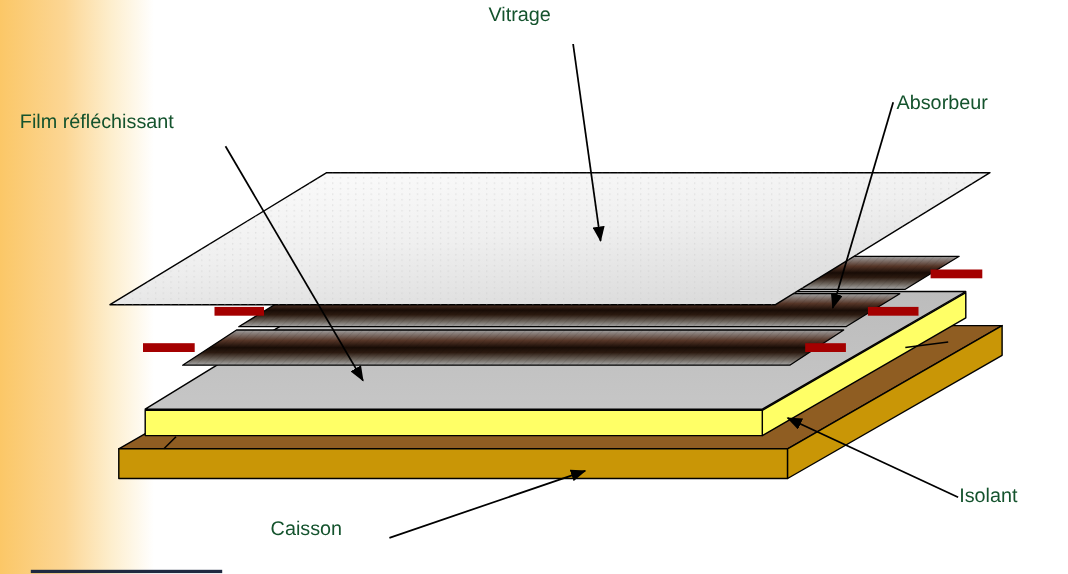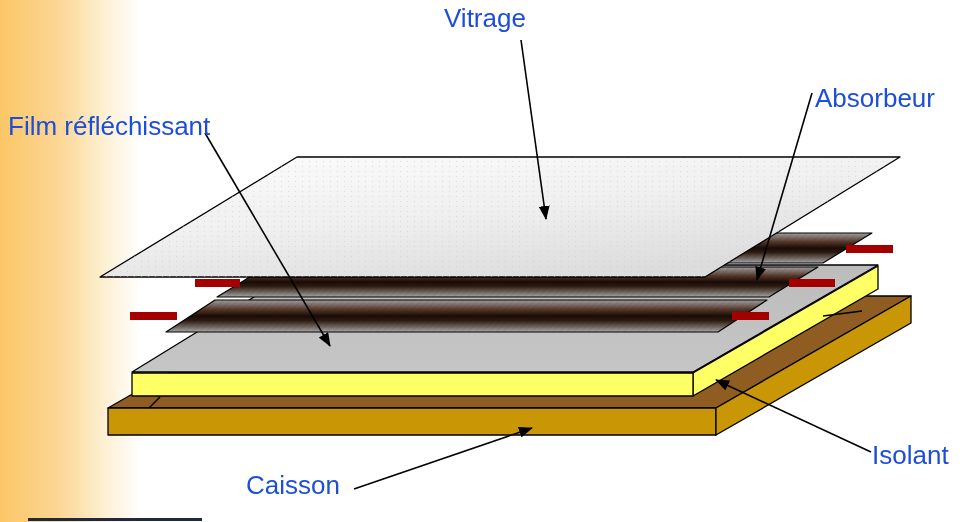--- a/index.html
+++ b/index.html
@@ -9,26 +9,26 @@
     font-family:"Liberation Sans", sans-serif;
   }
   .edge-gradient{
     position:absolute;left:0;top:0;width:140px;height:522px;
     background:linear-gradient(90deg,
       var(--edge-gradient-start,#fbc767) 0%,
       #fcd694 42%, #fdeecd 72%, var(--edge-gradient-end,#ffffff) 100%);
   }
   svg.diagram{position:absolute;left:0;top:0;}
   .diagram-label{
-    position:absolute;color:#1d4ed8;font-size:26px;line-height:1.1;
+    position:absolute;color:#14532d;font-size:18px;line-height:1.1;
     white-space:nowrap;letter-spacing:0px;
   }
   .label-vitrage{left:444px;top:4px;}
   .label-absorbeur{left:815px;top:84px;}
-  .label-film{left:8px;top:101px;margin-top:11px;}
+  .label-film{left:18px;top:101px;}
   .label-caisson{left:246px;top:471px;}
   .label-isolant{left:872px;top:441px;}
   .cutoff-line{
     position:absolute;left:28px;top:518px;width:174px;height:3px;
     background:#1f2940;
   }
 </style>
 </head>
 <body>
 

